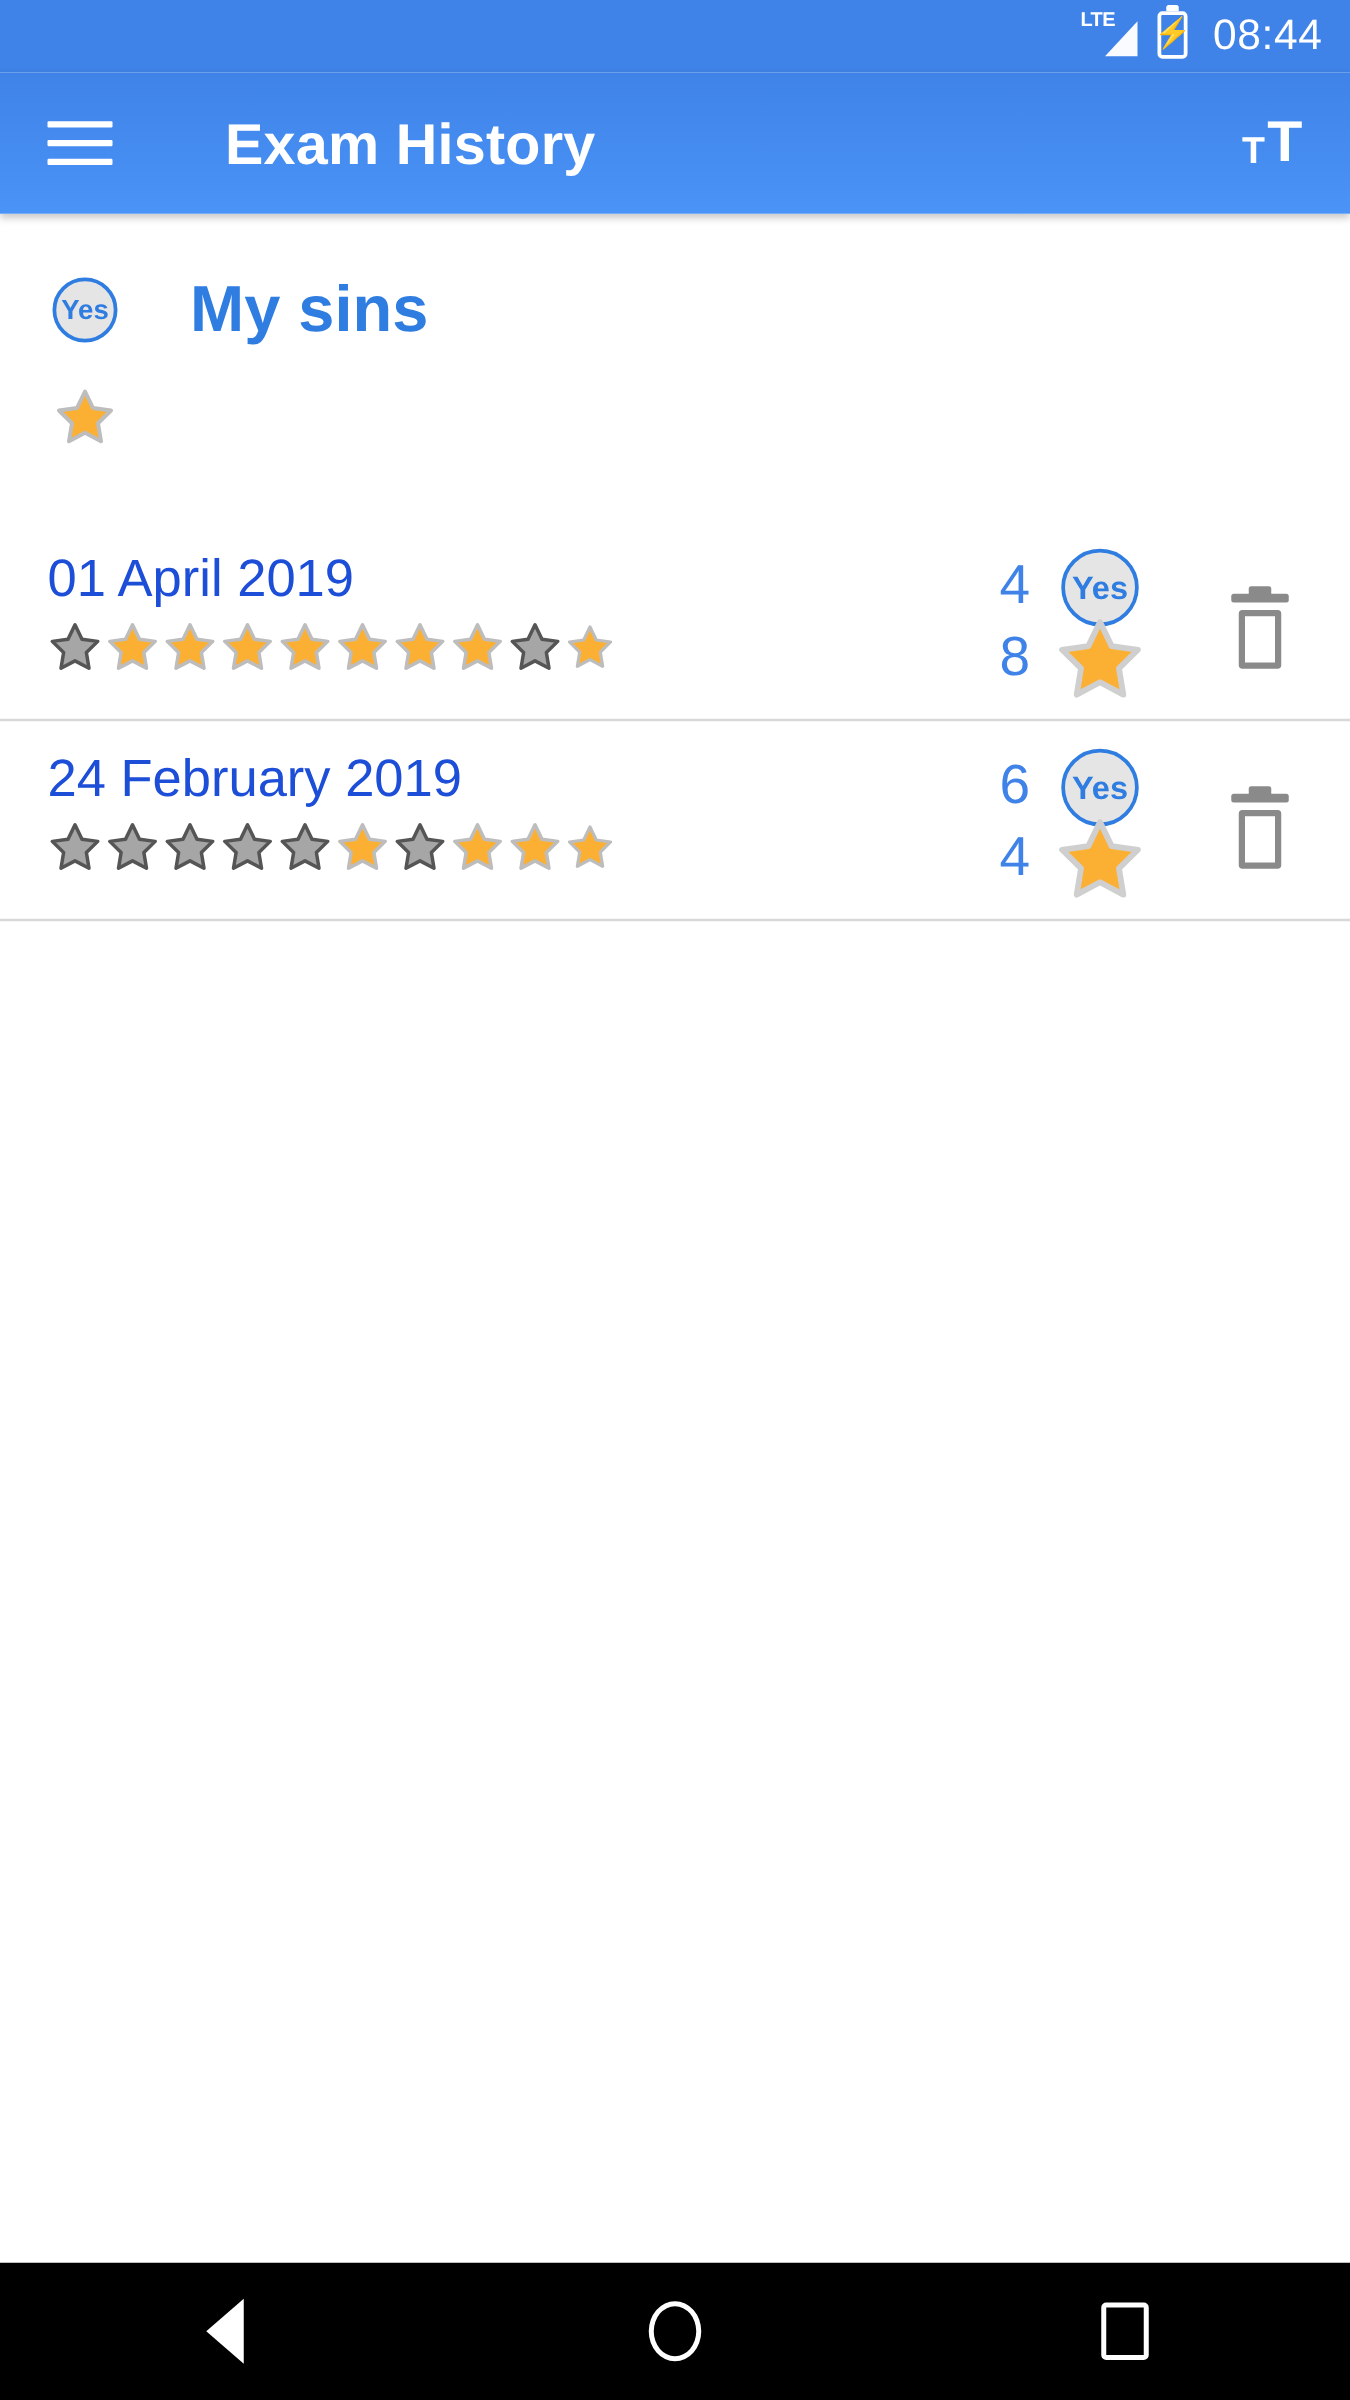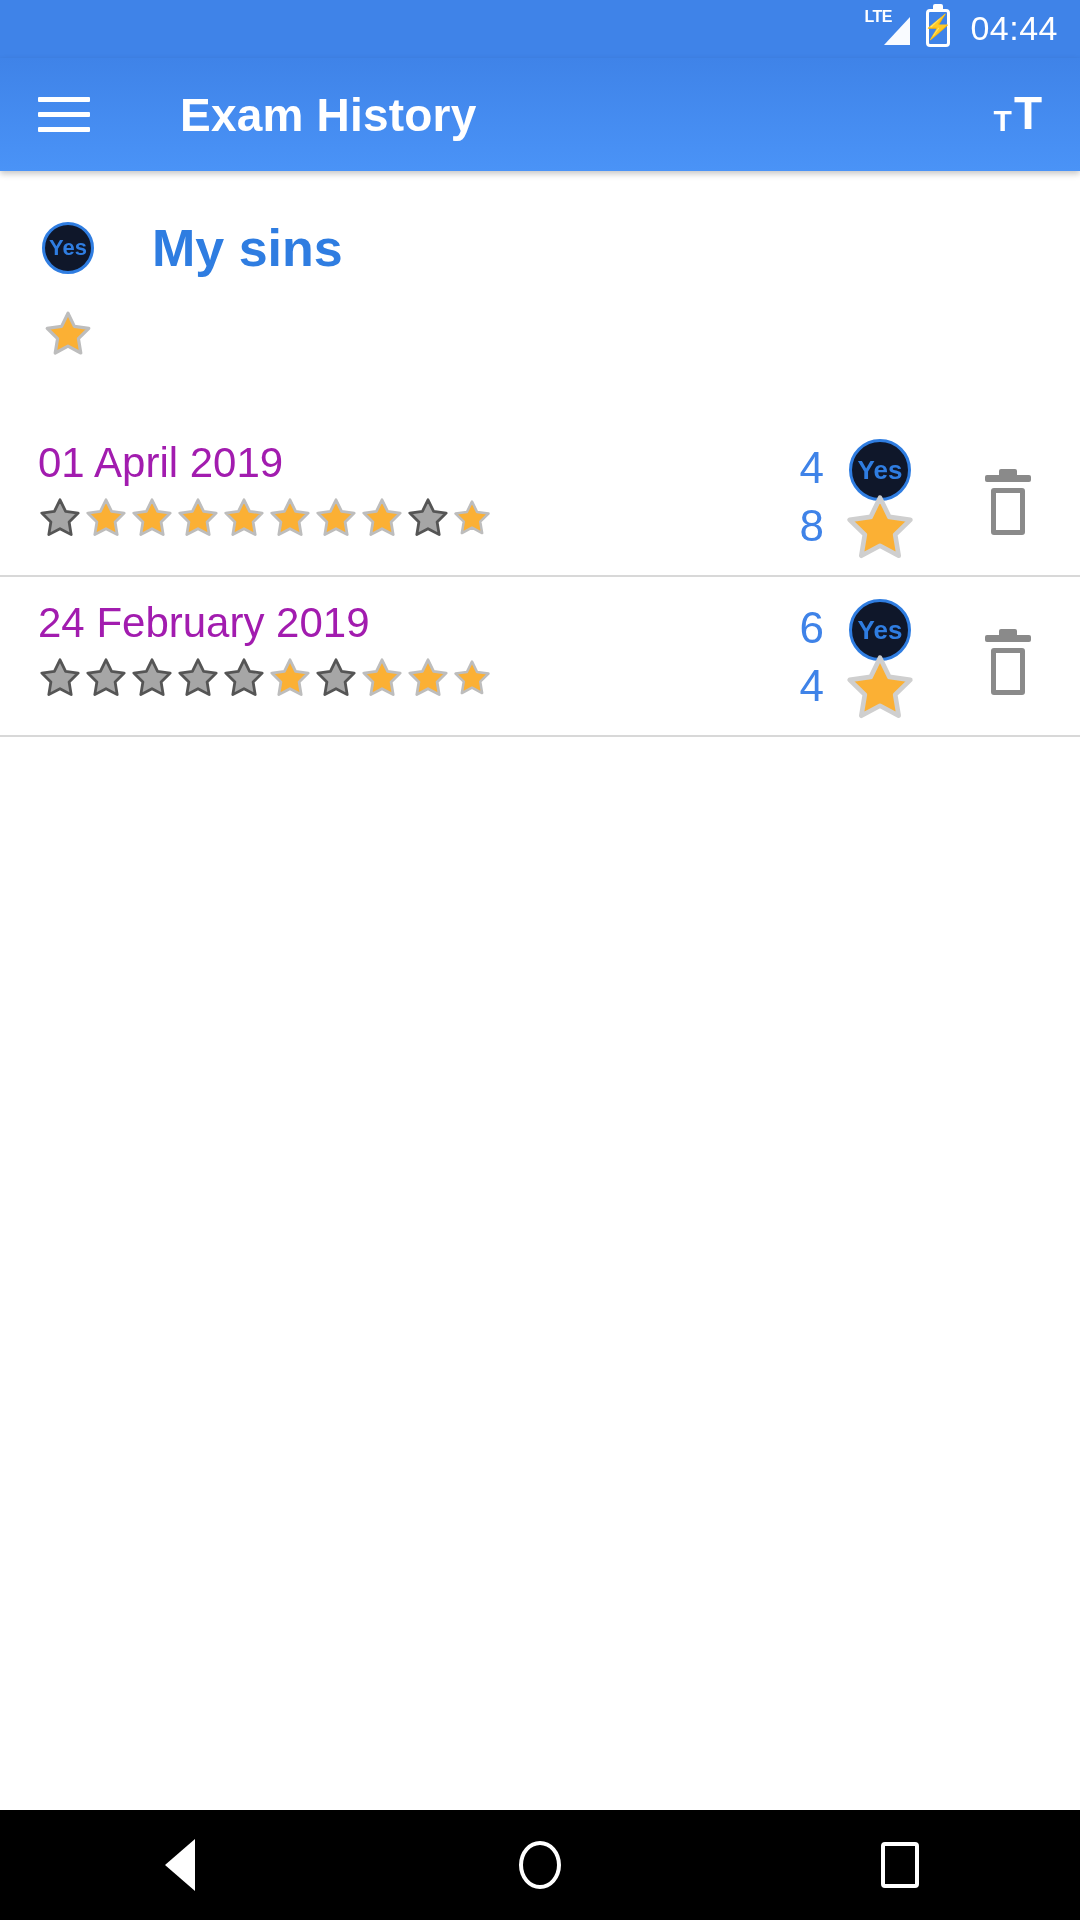--- a/index.html
+++ b/index.html
@@ -184,21 +184,21 @@
 
   
   .yes-circle {
     border: 3px solid #2f7de1;
     border-radius: 50%;
     display: flex;
     align-items: center;
     justify-content: center;
     color: #2f7de1;
     font-weight: bold;
-    background: #0f172a;
+    background: #e5e5e5;
   }
   .yes-sm { width: 52px; height: 52px; font-size: 22px; }
   .yes-lg { width: 62px; height: 62px; font-size: 26px; }
 
   
   .star-svg { display: block; }
 
   
   .list {
     margin-top: 40px;
@@ -212,21 +212,21 @@
     display: flex;
     align-items: flex-start;
     min-height: 158px;
     padding-top: 18px;
   }
   .item-main {
     flex: 1 1 auto;
     padding-right: 10px;
   }
   .item-date {
-    color: #a21caf;
+    color: #1d4ed8;
     font-size: 42px;
     line-height: 56px;
     white-space: nowrap;
   }
   .star-strip {
     display: flex;
     align-items: center;
     gap: 2px;
     margin-top: 6px;
   }
@@ -342,21 +342,21 @@
 
   <div class="statusbar">
     <div class="status-icons">
       <div class="lte-wrap">
         <span class="lte-label">LTE</span>
         <span class="signal-tri"></span>
       </div>
       <div class="battery">
         <span class="battery-bolt">⚡</span>
       </div>
-      <div class="clock">04:44</div>
+      <div class="clock">08:44</div>
     </div>
   </div>
 
   <div class="appbar">
     <div class="hamburger">
       <span></span>
         <span></span>
         <span></span>
     </div>
     <div class="appbar-title">Exam History</div>

